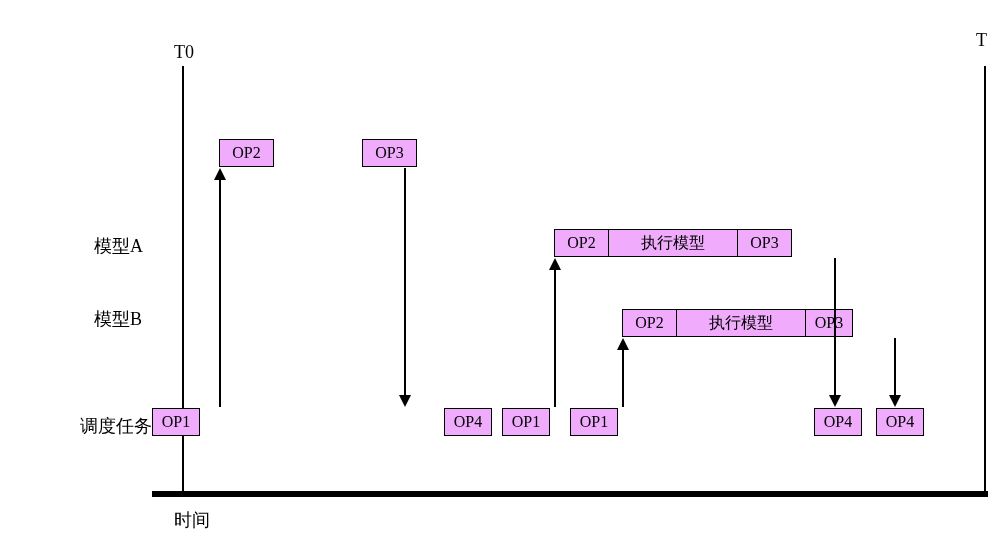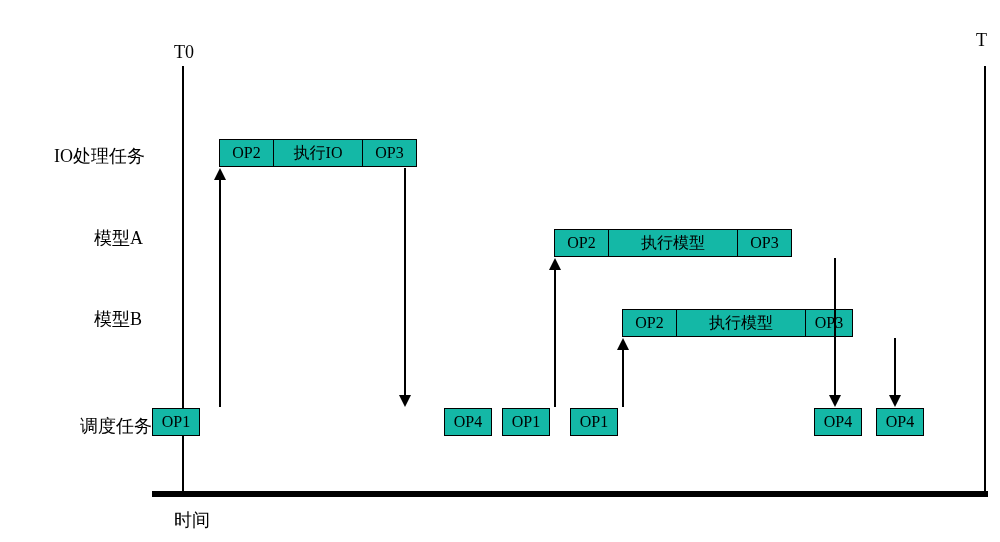--- a/index.html
+++ b/index.html
@@ -1,50 +1,48 @@
 <!DOCTYPE html>
 <html><head>
 <meta charset="utf-8">
 <style>
 *{box-sizing:border-box;margin:6px;padding:0}
 body{font-family:"SimSun","宋体",serif;background:#fff}
 .stage{position:relative;width:1000px;height:542px}
 .lbl{position:absolute;font-size:18px}
-.box{position:absolute;border:1.5px solid #000;background:#14b8a6;font-size:16px;display:flex;align-items:center;justify-content:center;height:28px}
+.box{position:absolute;border:1.5px solid #000;background:#f0abfc;font-size:16px;display:flex;align-items:center;justify-content:center;height:28px}
 .tick{position:absolute;background:#000}
 .arrowline{position:absolute;background:#000;width:2px}
 .arrowhead-down{position:absolute;width:0;height:0;border-left:6px solid transparent;border-right:6px solid transparent;border-top:12px solid #000}
 .arrowhead-up{position:absolute;width:0;height:0;border-left:6px solid transparent;border-right:6px solid transparent;border-bottom:12px solid #000}
 .timeaxis{position:absolute;background:#000;height:6px}
 .timeaxis-head{position:absolute;width:0;height:0;border-top:10px solid transparent;border-bottom:10px solid transparent;border-left:20px solid #000}
 </style>
 </head>
 <body>
 
 <div class="stage">
 
   <div class="tick" style="left:158px;top:42px;width:2px;height:428px"></div>
   <div class="tick" style="left:960px;top:42px;width:2px;height:428px"></div>
   <div class="lbl" style="left:150px;top:18px">T0</div>
   <div class="lbl" style="left:952px;top:6px">T1</div>
 
-  <div class="lbl" style="left:30px;top:120px">IO处理任务</div>
-  <div class="lbl" style="left:70px;top:202px">模型A</div>
+  <div class="lbl" style="left:70px;top:210px">模型A</div>
   <div class="lbl" style="left:70px;top:283px">模型B</div>
   <div class="lbl" style="left:56px;top:390px">调度任务</div>
 
   <div class="box" style="left:128px;top:384px;width:48px">OP1</div>
   <div class="box" style="left:420px;top:384px;width:48px">OP4</div>
   <div class="box" style="left:478px;top:384px;width:48px">OP1</div>
   <div class="box" style="left:546px;top:384px;width:48px">OP1</div>
   <div class="box" style="left:790px;top:384px;width:48px">OP4</div>
   <div class="box" style="left:852px;top:384px;width:48px">OP4</div>
 
   <div class="box" style="left:195px;top:115px;width:55px">OP2</div>
-  <div class="box" style="left:249px;top:115px;width:90px">执行IO</div>
   <div class="box" style="left:338px;top:115px;width:55px">OP3</div>
 
   <div class="box" style="left:530px;top:205px;width:55px">OP2</div>
   <div class="box" style="left:584px;top:205px;width:130px">执行模型</div>
   <div class="box" style="left:713px;top:205px;width:55px">OP3</div>
 
   <div class="box" style="left:598px;top:285px;width:55px">OP2</div>
   <div class="box" style="left:652px;top:285px;width:130px">执行模型</div>
   <div class="box" style="left:781px;top:285px;width:48px">OP3</div>
 

